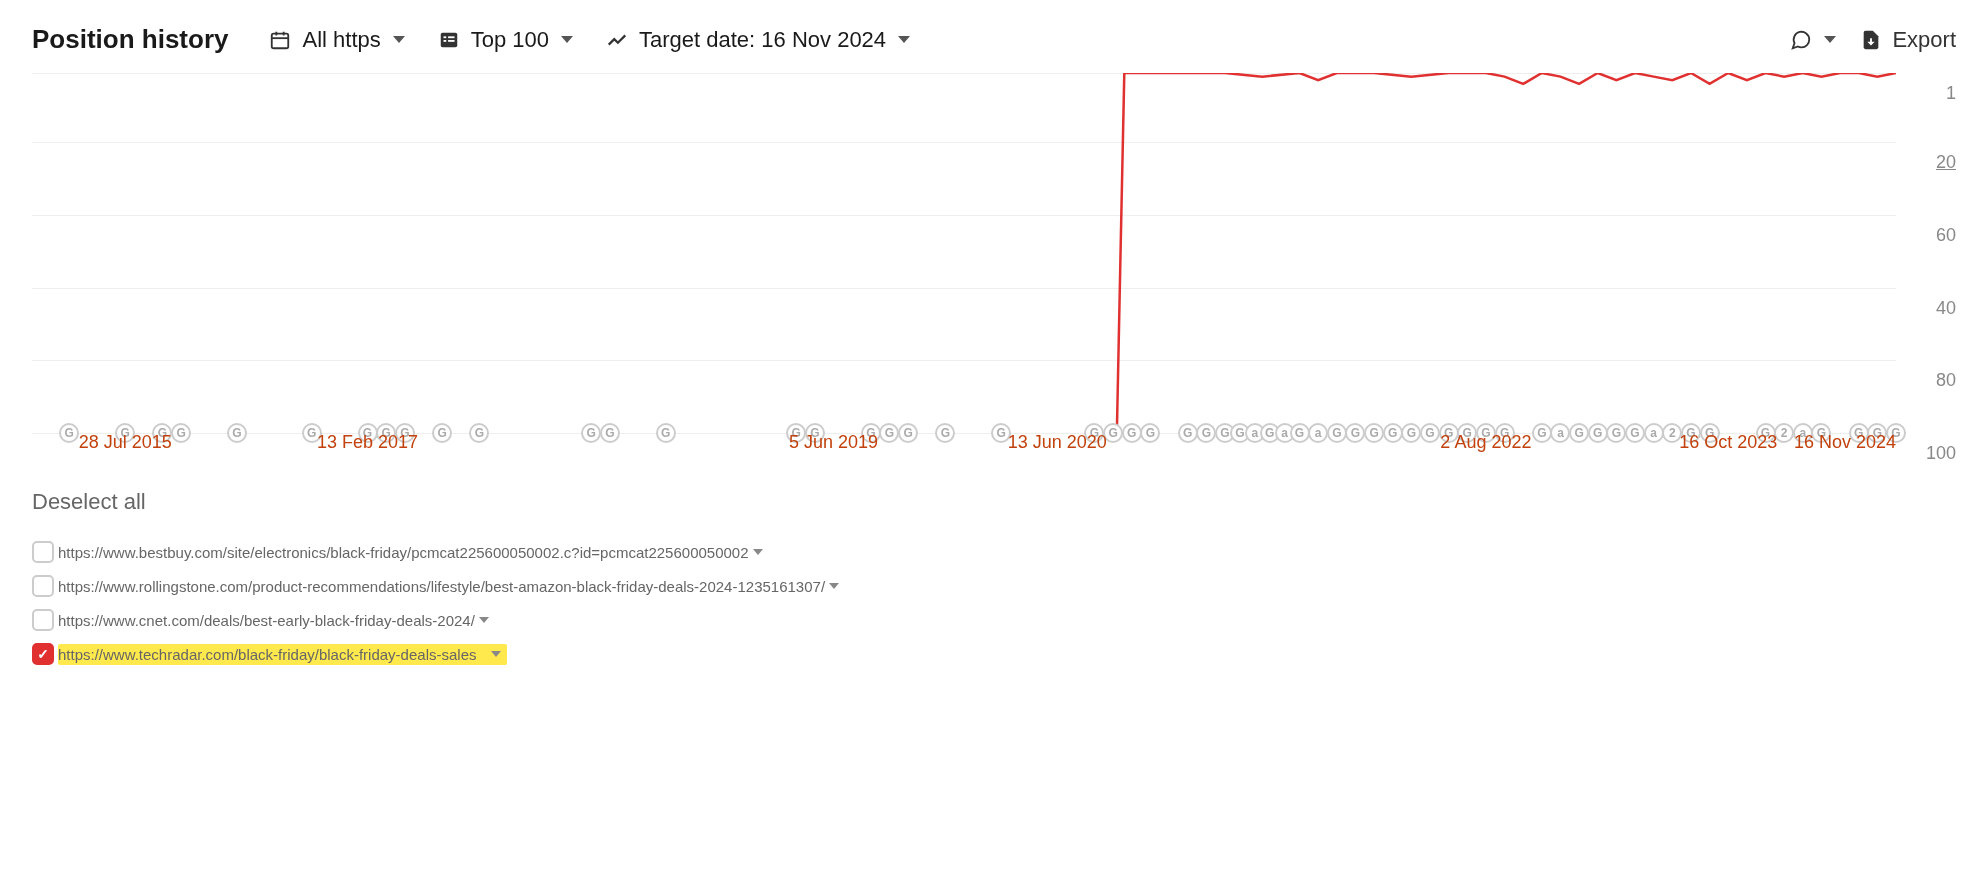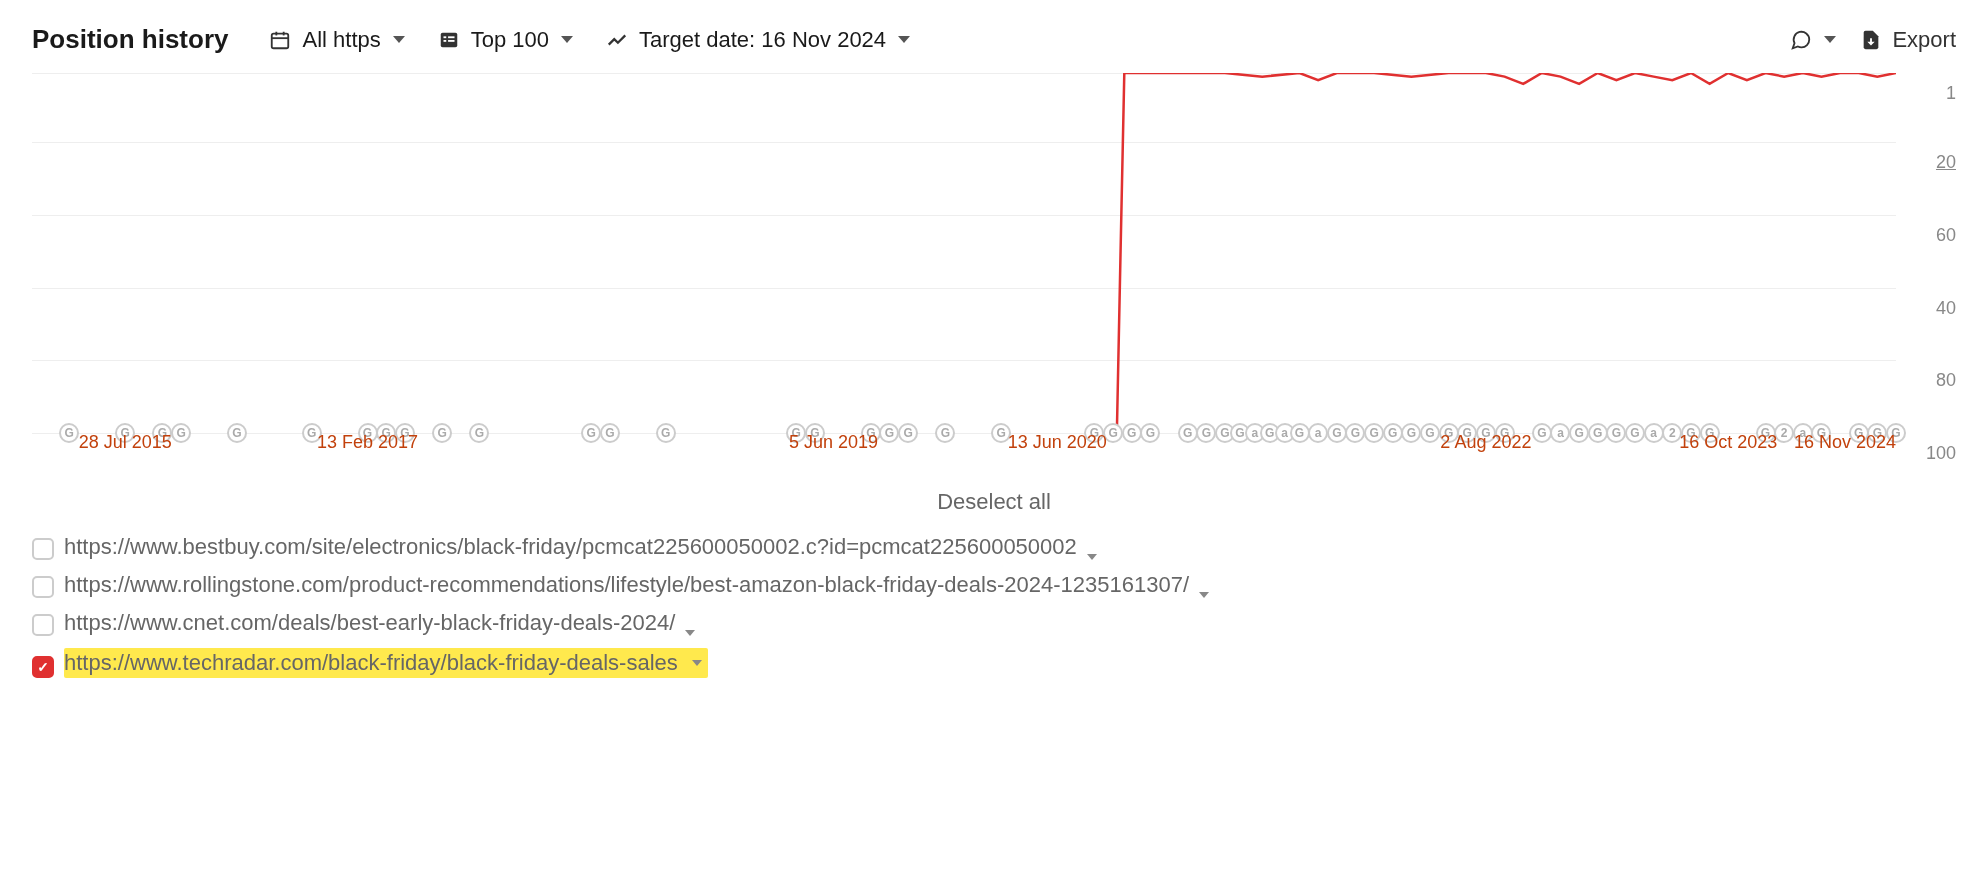--- a/index.html
+++ b/index.html
@@ -23,22 +23,22 @@
 
   .xaxis { position: absolute; left: 0; right: 60px; bottom: 0; height: 28px; }
   .xtick { position: absolute; bottom: 0; font-size: 18px; color: #c2410c; white-space: nowrap; transform: translateX(-50%); }
 
   .markers { position: absolute; left: 0; right: 60px; top: 0; height: 360px; }
   .marker { position: absolute; bottom: -10px; width: 20px; height: 20px; border: 2px solid #ccc; border-radius: 50%; display: flex; align-items: center; justify-content: center; font-size: 12px; color: #aaa; background: #fff; transform: translateX(-50%); font-weight: 600; }
 
   .line-svg { position: absolute; left: 0; right: 60px; top: 0; height: 360px; width: calc(100% - 60px); }
 
   .legend { margin-top: 36px; }
-  .deselect { font-size: 22px; color: #666; margin-bottom: 13px; cursor: pointer; text-align: center; }
-  .legend-row { display: flex; align-items: flex-end; gap: 10px; padding: 6px 0; font-size: 22px; color: #666; }
+  .deselect { font-size: 22px; color: #666; margin-bottom: 20px; cursor: pointer; }
+  .legend-row { display: flex; align-items: center; gap: 4px; padding: 6px 0; font-size: 15px; color: #666; }
   .legend-row .cb { width: 22px; height: 22px; border: 2px solid #ccc; border-radius: 5px; flex-shrink: 0; display: flex; align-items: center; justify-content: center; cursor: pointer; }
   .legend-row .cb.checked { background: #e03030; border-color: #e03030; }
   .legend-row .cb.checked::after { content: "✓"; color: #fff; font-size: 14px; font-weight: 700; }
   .legend-row .url { cursor: pointer; }
   .legend-row .mini-caret { width: 0; height: 0; border-left: 5px solid transparent; border-right: 5px solid transparent; border-top: 6px solid #888; }
   .hl { background: #ffe94d; padding: 2px 6px 2px 0; border-radius: 2px; display: inline-flex; align-items: center; gap: 14px; }
 
   .speech { width:22px; height:22px; }
 </style>
 </head>

